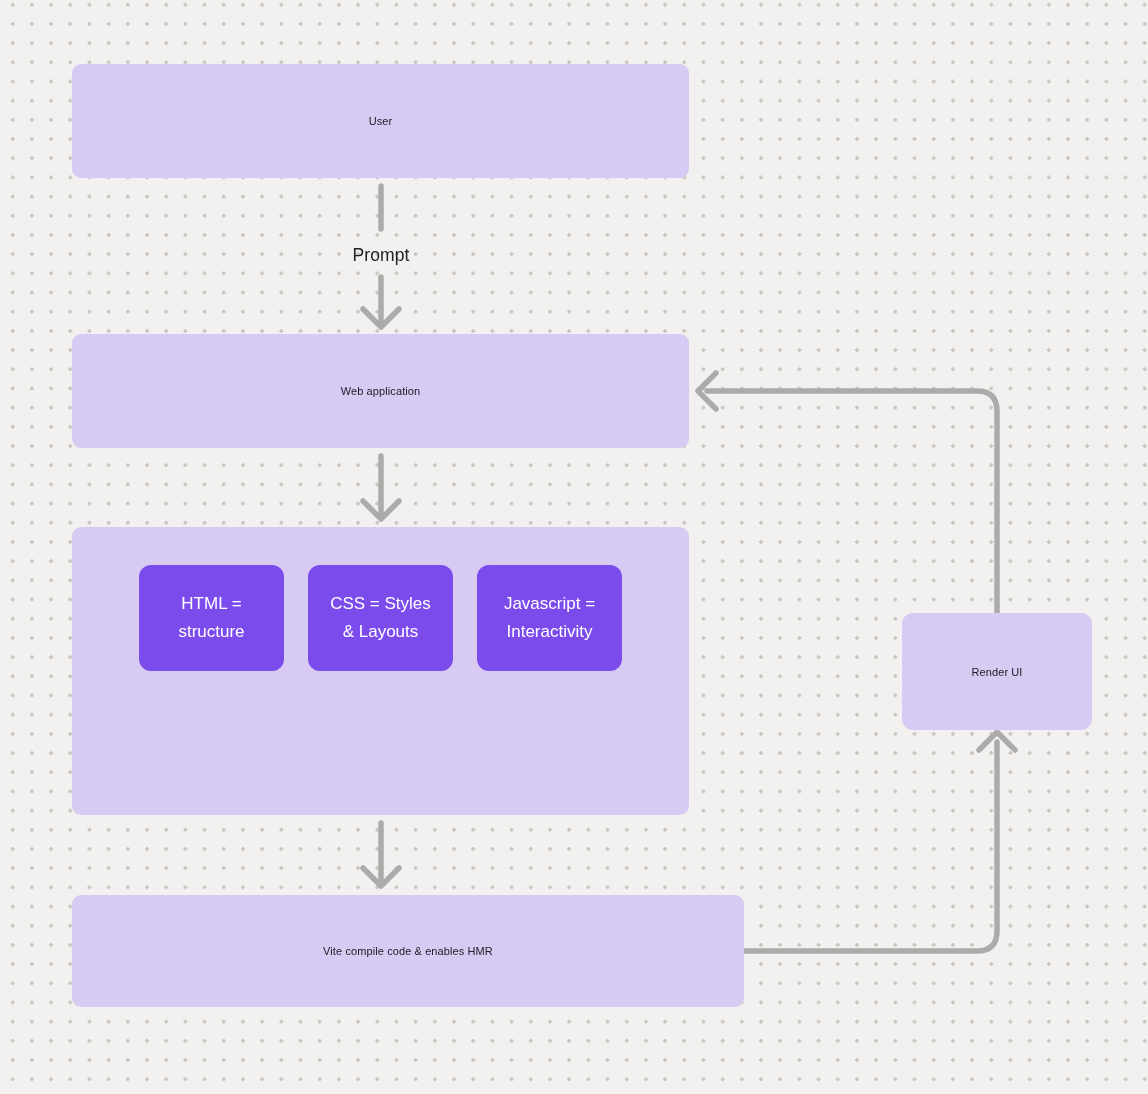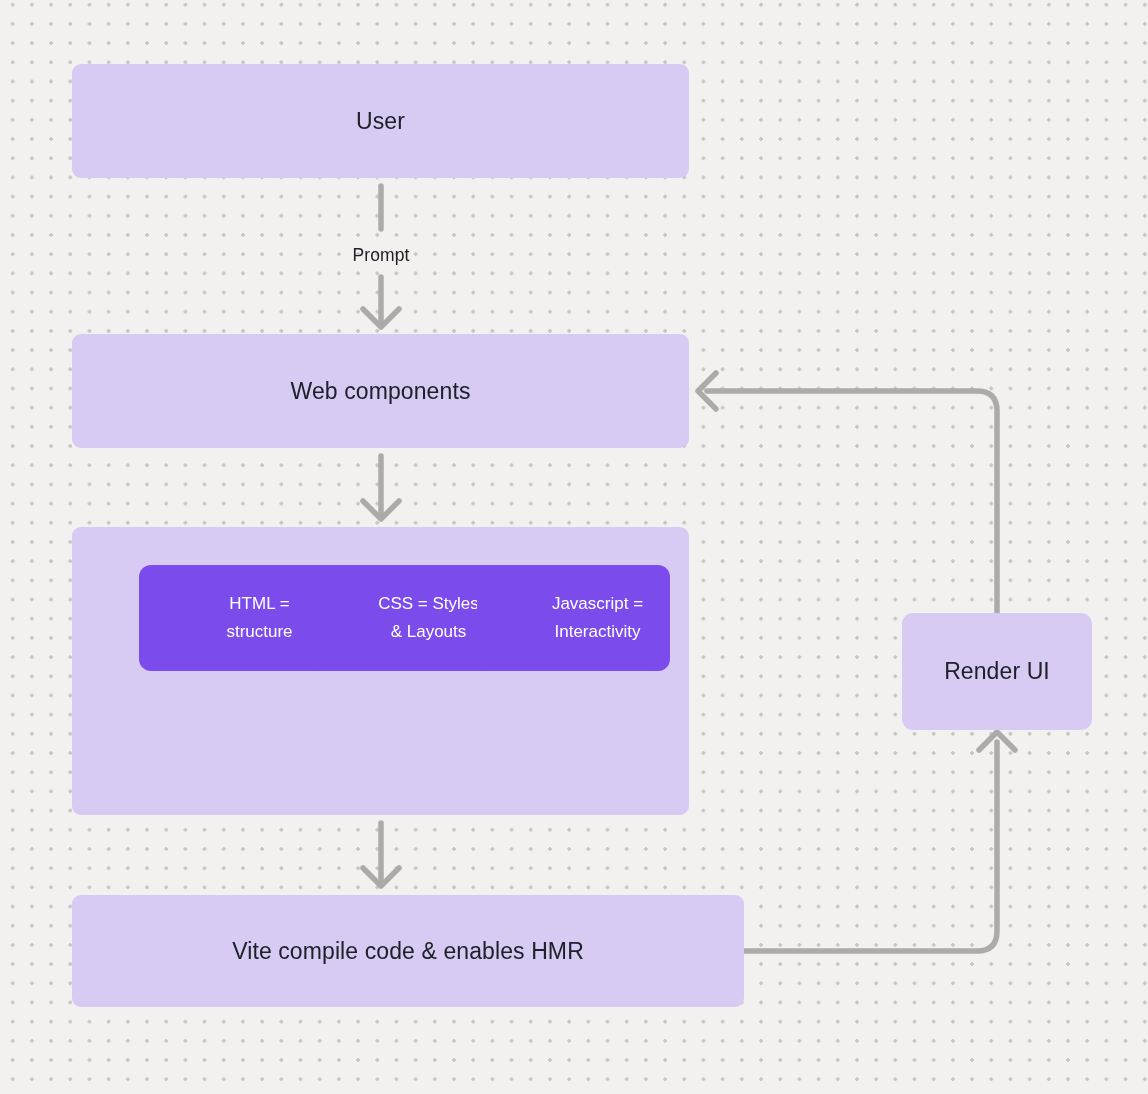--- a/index.html
+++ b/index.html
@@ -36,41 +36,40 @@
     stroke-linejoin: round;
   }
   .node {
     position: absolute;
     display: flex;
     align-items: center;
     justify-content: center;
     background: var(--node-fill, #d7cbf4);
     border-radius: 9px;
     color: var(--text, #202028);
-    font-size: 23px;
+    font-size: 11px;
     letter-spacing: 0.1px;
   }
   .group-node {
     position: absolute;
     background: var(--node-fill, #d7cbf4);
     border-radius: 9px;
   }
   .inner-node {
     position: absolute;
     display: flex;
     flex-direction: column;
     align-items: center;
     justify-content: center;
     background: var(--inner-fill, #7c4bec);
     border-radius: 12px;
     color: var(--inner-text, #ffffff);
     font-size: 17px;
     line-height: 28px;
     text-align: center;
-    padding-left: 48px;
   }
   .group-label {
     position: absolute;
     left: 0;
     right: 0;
     top: 192px;
     text-align: center;
     color: var(--text, #202028);
     font-size: 17.5px;
     letter-spacing: 0.1px;
@@ -115,21 +114,21 @@
     </g>
   </svg>
 
   <div class="node" style="left:72px; top:64px; width:617px; height:114px;">
     <span>User</span>
   </div>
 
   <div class="edge-label">Prompt</div>
 
   <div class="node" style="left:72px; top:334px; width:617px; height:114px;">
-    <span>Web components</span>
+    <span>Web application</span>
   </div>
 
   <div class="group-node" style="left:72px; top:527px; width:617px; height:288px;">
 
     <div class="inner-node" style="left:67px; top:38px; width:145px; height:106px;">
       <span>HTML =</span>
       <span>structure</span>
     </div>
 
     <div class="inner-node" style="left:236px; top:38px; width:145px; height:106px;justify-content:center;">

